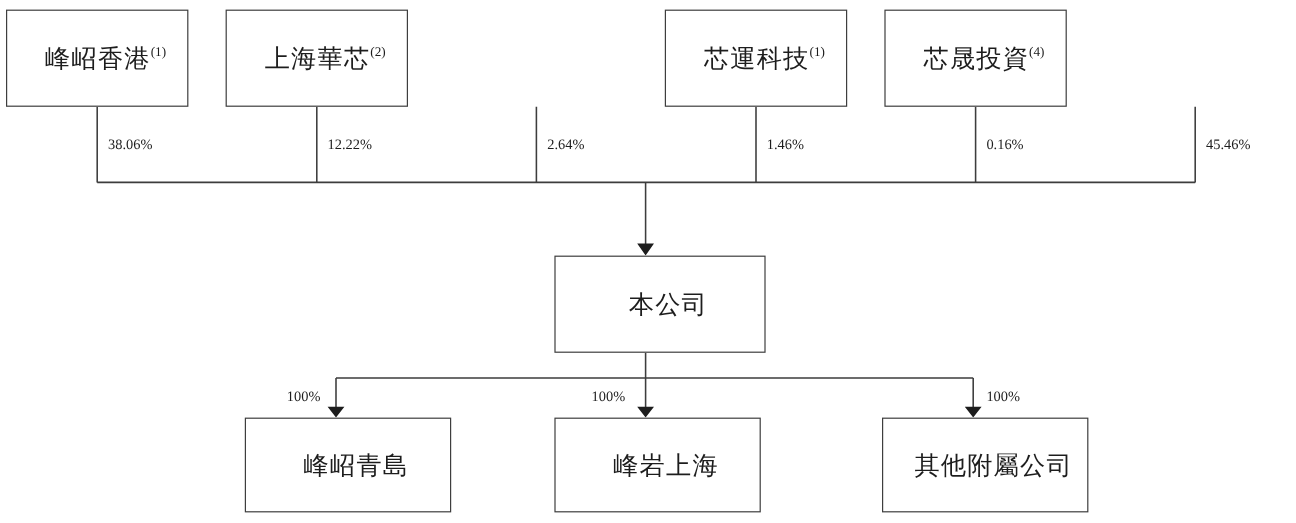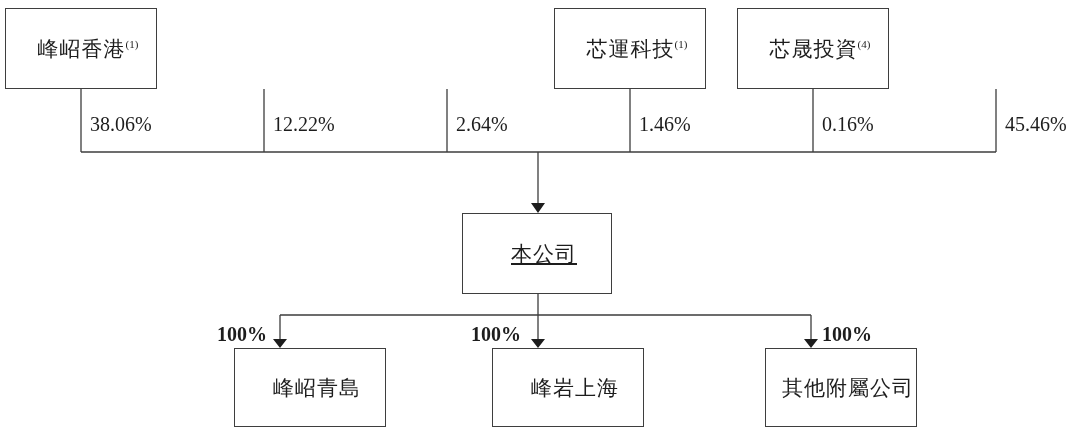--- a/index.html
+++ b/index.html
@@ -37,30 +37,30 @@
     padding-left: 14px;
   }
   .node sup {
     font-size: 11px;
     letter-spacing: 0;
     line-height: 0;
     position: relative;
     top: -0.45em;
   }
   .top-box   { top: 8px;  width: 152px; height: 81px; }
-  .mid-box   { top: 213px; width: 150px; height: 81px; text-decoration: underline; }
-  .bot-box   { top: 348px; width: 152px; height: 79px; margin-left: 30px; }
+  .mid-box   { top: 213px; width: 176px; height: 81px; }
+  .bot-box   { top: 348px; width: 172px; height: 79px; }
   .plabel {
     position: absolute;
-    font-size: 20px;
+    font-size: 12px;
     color: #1d1d1d;
     white-space: nowrap;
   }
   .plabel.top { top: 113px; }
-  .plabel.bot { top: 323px; font-weight: bold; }
+  .plabel.bot { top: 323px; }
   .ralign { text-align: right; width: 70px; }
 </style>
 </head>
 <body>
 
 <div class="canvas">
 
   <svg class="lines" viewBox="0 0 1080 436" aria-hidden="true">
 
     <path d="M81 89 V152 M264 89 V152 M447 89 V152 M630 89 V152 M813 89 V152 M996 89 V152" stroke="#3d3d3d" stroke-width="1.3" fill="none"></path>
@@ -70,20 +70,24 @@
     <path d="M538 152 V204" stroke="#3d3d3d" stroke-width="1.3" fill="none"></path>
 
     <path d="M538 294 V340 M280 315 H811 M280 315 V340 M811 315 V340" stroke="#3d3d3d" stroke-width="1.3" fill="none"></path>
 
     <path d="M531 203 h14 l-7 10 z M273 339 h14 l-7 9 z M531 339 h14 l-7 9 z M804 339 h14 l-7 9 z" fill="#1d1d1d" stroke="none"></path>
   </svg>
 
   <div class="node top-box" style="left:5px">
     <span>峰岹香港</span>
       <sup>(1)</sup>
+  </div>
+  <div class="node top-box" style="left:188px">
+    <span>上海華芯</span>
+      <sup>(2)</sup>
   </div>
   <div class="node top-box" style="left:554px">
     <span>芯運科技</span>
       <sup>(1)</sup>
   </div>
   <div class="node top-box" style="left:737px">
     <span>芯晟投資</span>
       <sup>(4)</sup>
   </div>
 

